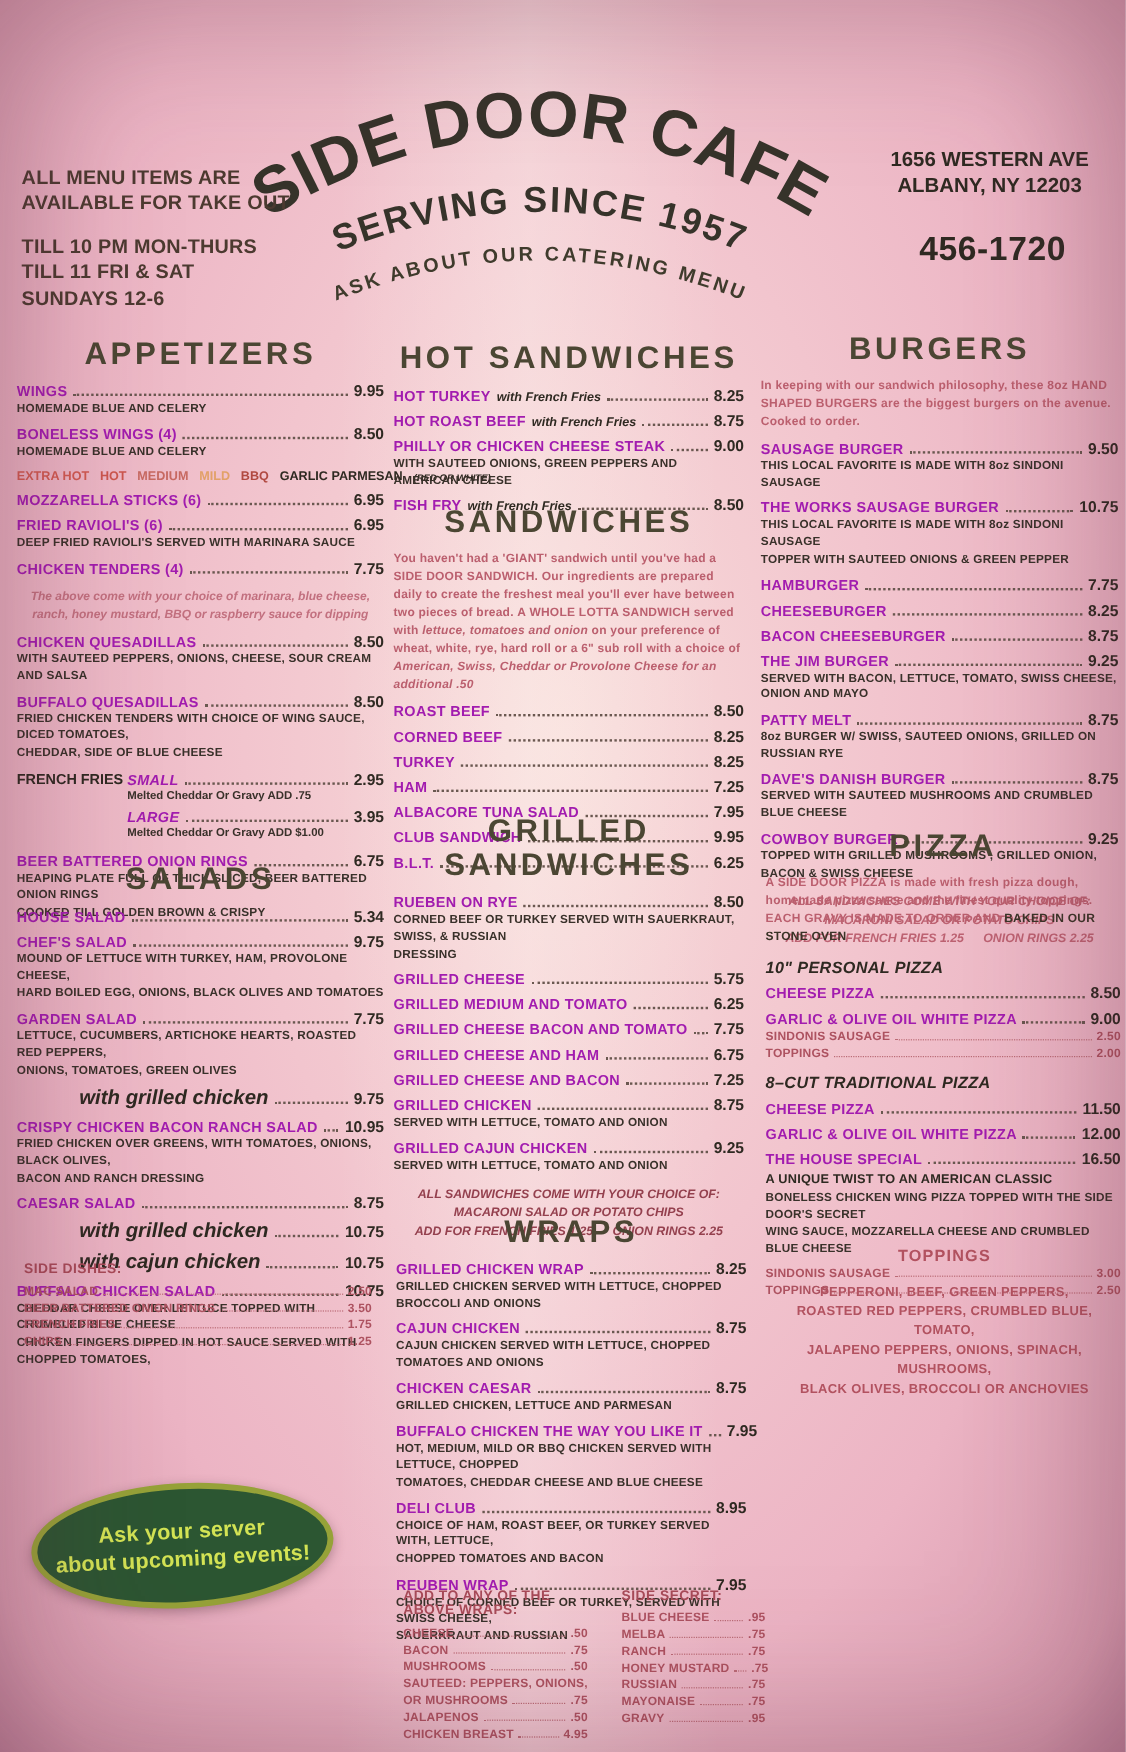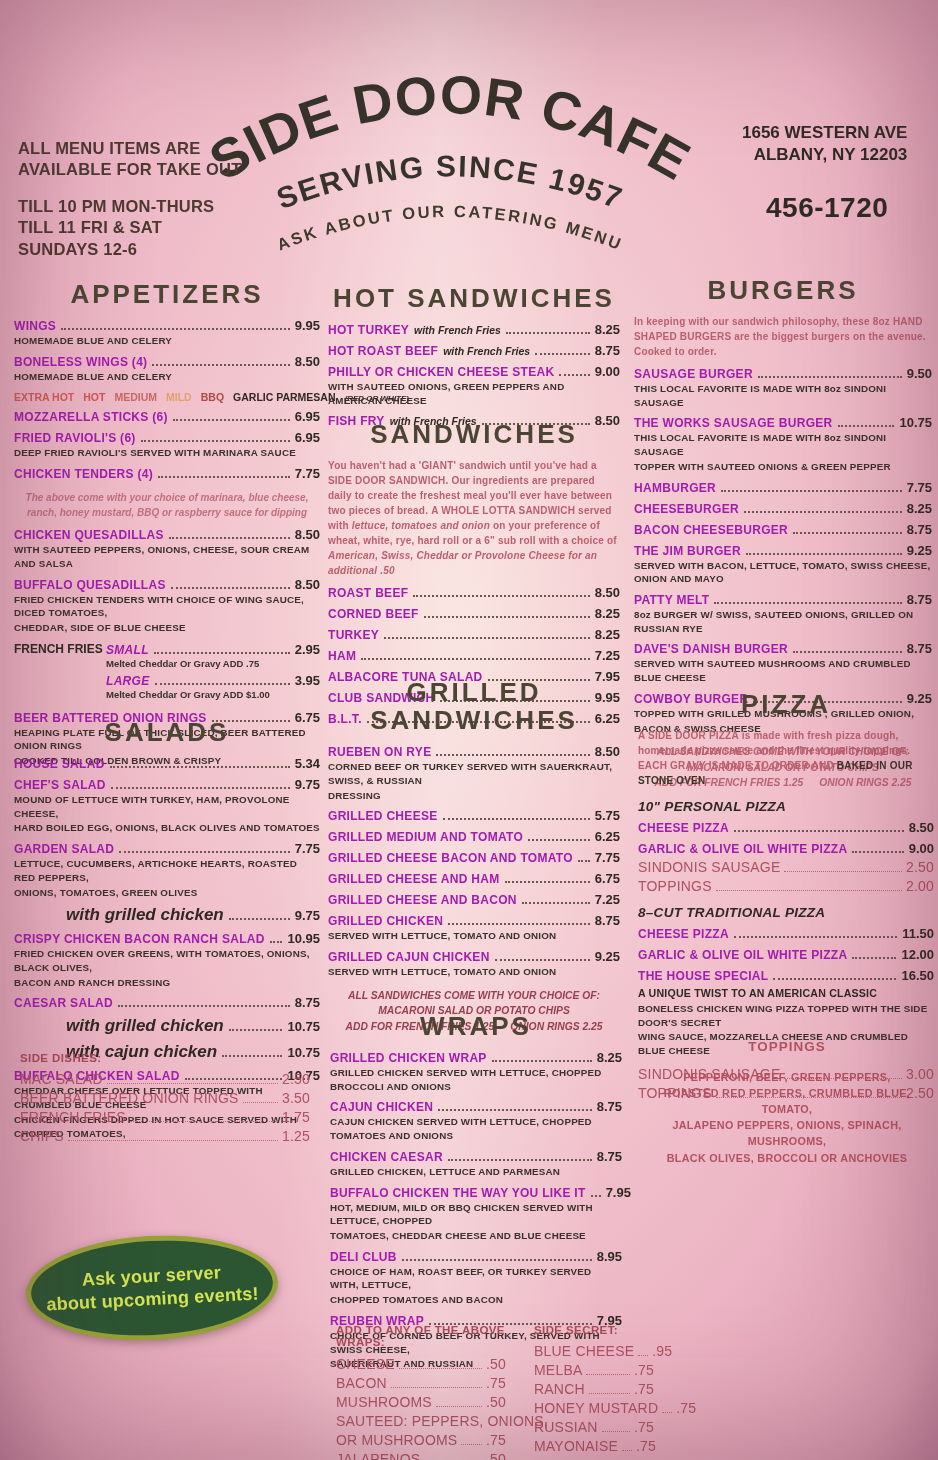--- a/index.html
+++ b/index.html
@@ -32,37 +32,37 @@
   .note{text-align:center;font-style:italic;color:#c2707f;font-size:10px;font-weight:600;margin:9px 0 7px;line-height:1.5}
   .note.strong{color:#94404e;font-weight:700;font-size:10.3px}
   .note.faded{color:#bd6272}
   .note.toppings{font-style:normal;color:#b25260;font-weight:700;font-size:10.8px;letter-spacing:.3px}
 
   .sub .subname{font-style:italic;font-weight:700;font-size:17px;color:#2e2921;margin-left:52px;white-space:nowrap}
   .tight{margin-top:2px}
   .italic{font-style:italic}
 
   .minor{margin-top:3px}
-  .minor .mname,.minor .mprice{font-size:14px;font-weight:400;color:#ad5260;letter-spacing:.2px;white-space:nowrap}
+  .minor .mname,.minor .mprice{font-size:10px;font-weight:700;color:#ad5260;letter-spacing:.2px;white-space:nowrap}
   .mdots{flex:1;margin:0 4px;border-bottom:1px dotted #bb6b76;height:2px;min-width:10px}
 
   .subhead{font-size:13.5px;font-weight:800;font-style:italic;color:#2e2921;margin-top:11px;letter-spacing:.3px}
 
   .intro{font-size:10px;line-height:1.5;color:#bb5f6e;margin:2px 0 7px;font-weight:600;letter-spacing:.2px}
   .intro .b{font-weight:800}
   .intro .i{font-style:italic}
 
   .splitrow{display:flex;margin-top:7px}
   .splitname{width:92px;flex:none;font-size:12px;font-weight:700;color:#2e2921}
   .splitcol{flex:1}
   .splitcol .row{margin-top:0}
   .subnote{font-size:9.5px;font-weight:600;color:#39312a;margin:1px 0 4px}
 
   .infoblock{font-size:16.5px;font-weight:800;color:#4c3a30;line-height:1.3;letter-spacing:.2px}
-  .address{font-size:17px;font-weight:800;color:#2f2a22;line-height:1.3;text-align:right}
+  .address{font-size:17px;font-weight:800;color:#2f2a22;line-height:1.3;text-align:center}
   .phone{font-size:28px;font-weight:800;color:#2f2a22;letter-spacing:.5px}
 
   .arch text{fill:#36332a;font-family:"Liberation Sans",sans-serif}
   .arch .t1{font-size:54px;font-weight:800;letter-spacing:1px}
   .arch .t2{font-size:30px;font-weight:800;letter-spacing:2px}
   .arch .t3{font-size:16.5px;font-weight:800;letter-spacing:2.5px;fill:#3f3b2c}
 
   .badge{position:absolute;left:26px;top:1236px;width:242px;height:94px;background:#2c5632;
     border:5px solid #96a238;border-radius:50%;transform:rotate(-3deg);
     display:flex;flex-direction:column;align-items:center;justify-content:center;gap:2px;

